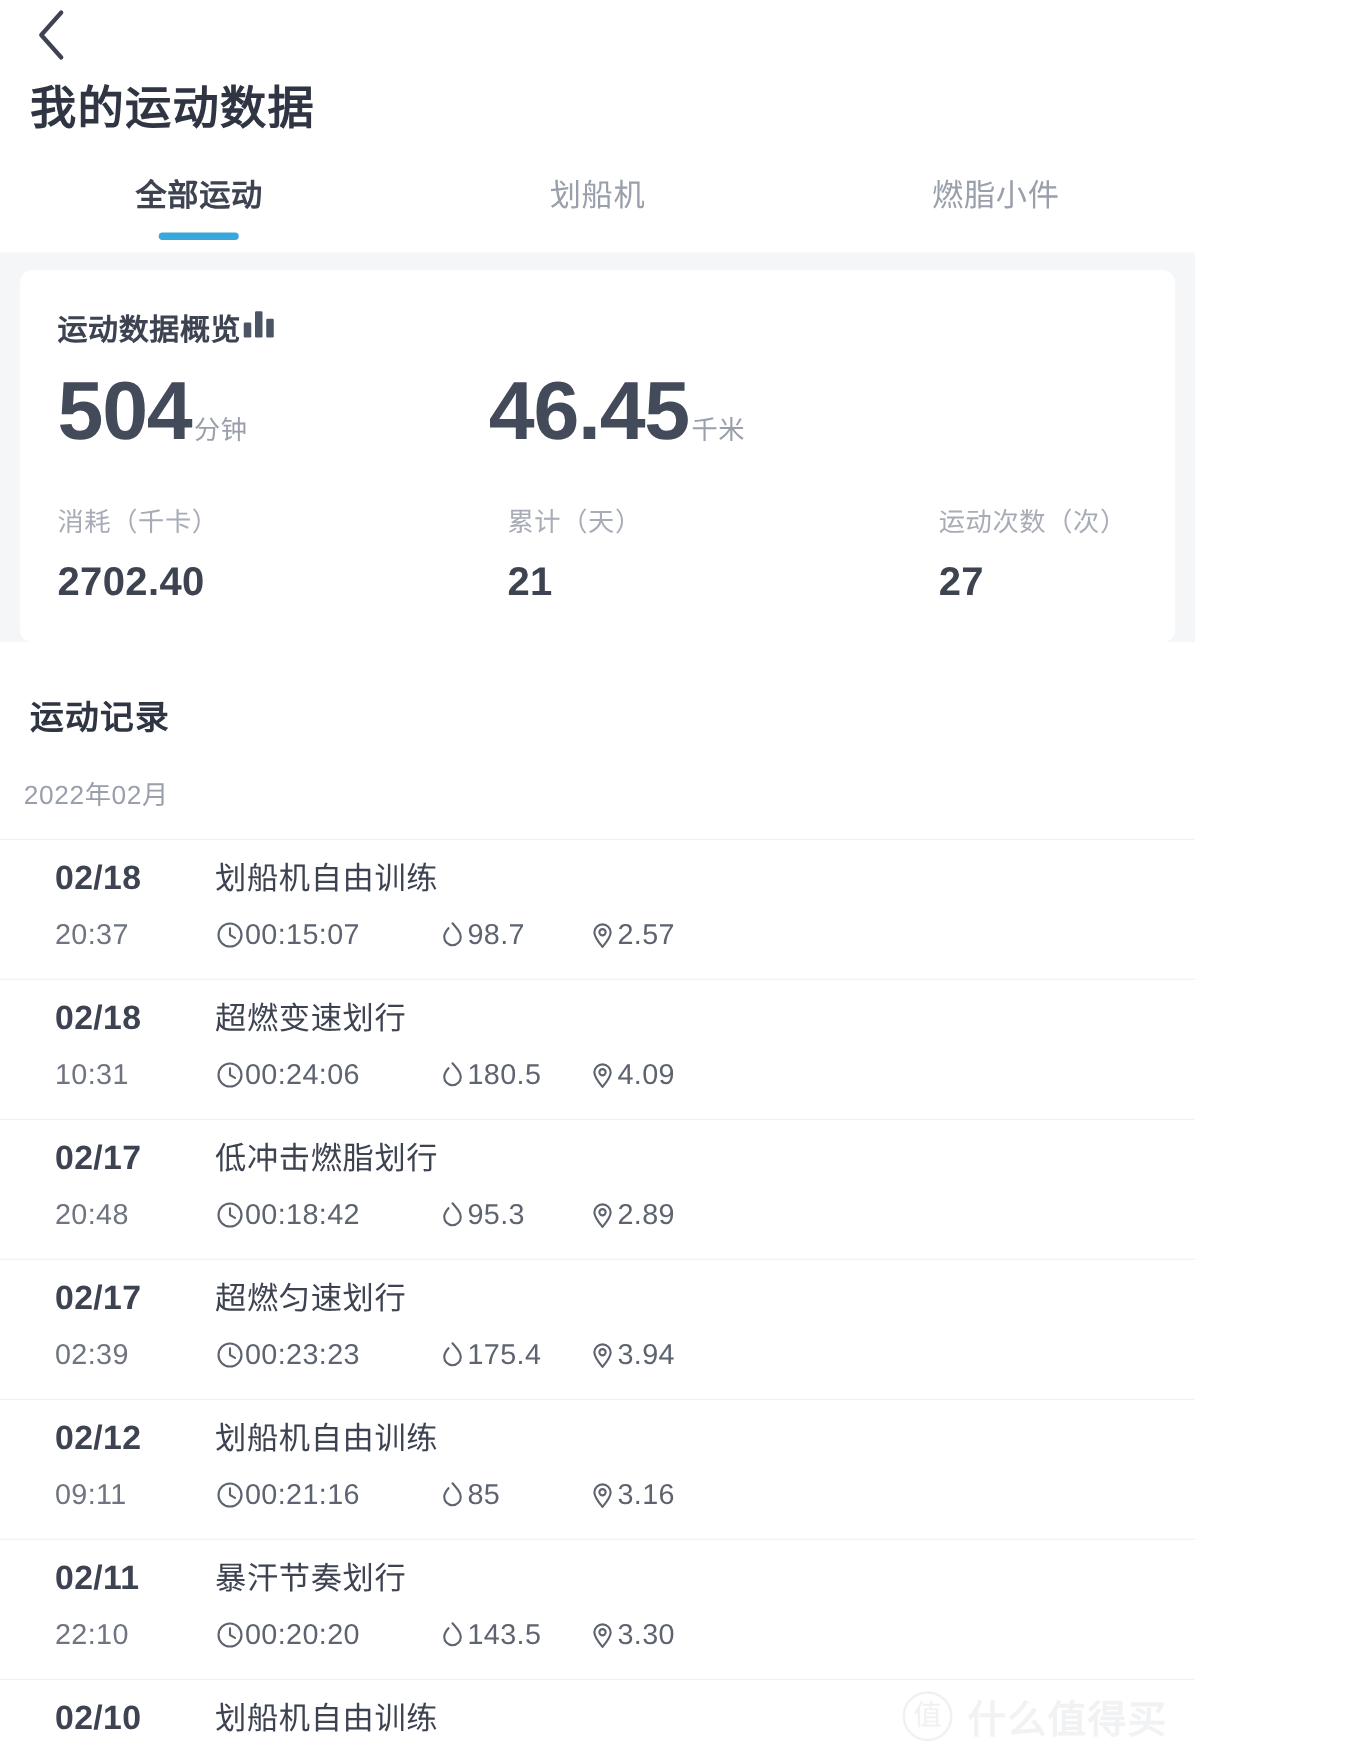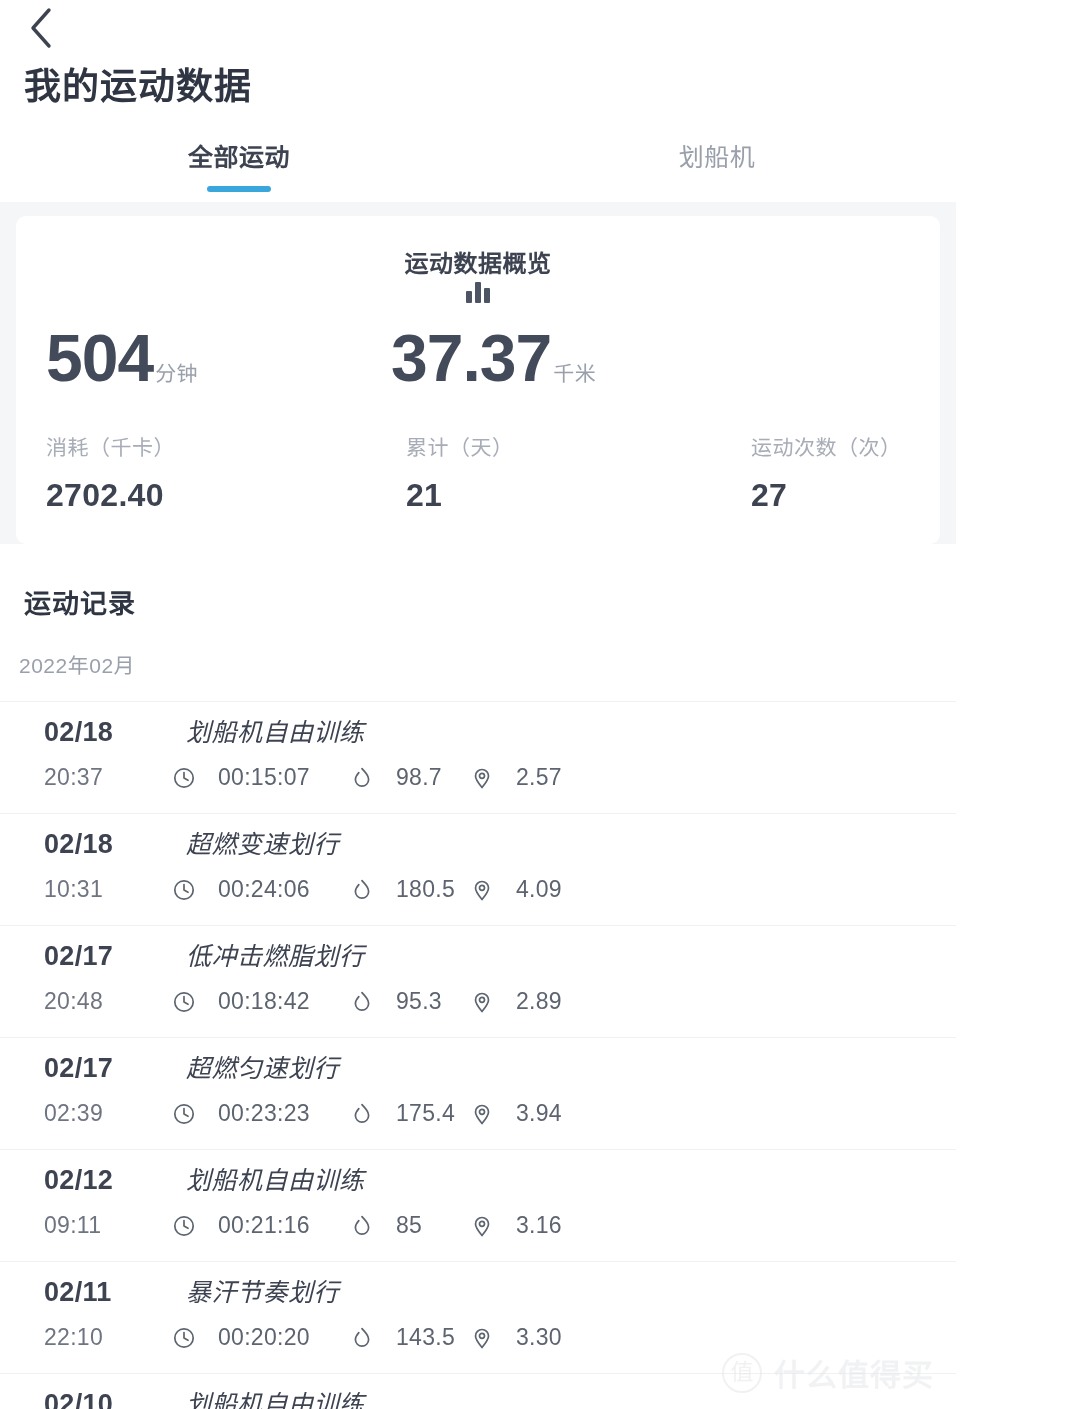--- a/index.html
+++ b/index.html
@@ -100,21 +100,20 @@
   .summary-card {
     background: #ffffff;
     border-radius: 10px;
     padding: 28px 30px 30px 30px;
   }
 
   .card-head {
     display: flex;
     align-items: center;
     margin-bottom: 16px;
-    flex-direction: column;
   }
   .card-head-title {
     font-size: 24px;
     font-weight: bold;
     color: #3d4351;
     letter-spacing: .5px;
   }
   .bars-icon { display: block; }
 
   .big-row {
@@ -197,38 +196,37 @@
     width: 88px;
     font-size: 27px;
     font-weight: bold;
     color: #3d4351;
     letter-spacing: .3px;
   }
   .rec-title {
     font-size: 25px;
     color: #3d4351;
     letter-spacing: .5px;
-    margin-left: 54px;
-    font-style: italic;
+    margin-left: 40px;
   }
 
   .rec-line2 {
     display: flex;
     align-items: center;
   }
   .rec-time {
     width: 88px;
     font-size: 23px;
     color: #6e7480;
     letter-spacing: .3px;
   }
   .metric {
     display: flex;
     align-items: center;
-    gap: 22px;
+    gap: 0;
     font-size: 23px;
     color: #5d6470;
     letter-spacing: .3px;
   }
   .metric.m-duration { margin-left: 40px; width: 178px; }
   .metric.m-calories { width: 120px; }
   .metric.m-distance { }
   .metric svg { display: block; flex: none; }
 
   
@@ -278,20 +276,24 @@
 
   <div class="page-title">我的运动数据</div>
 
   <div class="tabs">
     <div class="tab active">
       <span class="tab-label">全部运动</span>
       <span class="tab-underline"></span>
     </div>
     <div class="tab">
       <span class="tab-label">划船机</span>
+      <span class="tab-underline"></span>
+    </div>
+    <div class="tab">
+      <span class="tab-label">燃脂小件</span>
       <span class="tab-underline"></span>
     </div>
   </div>
 
   <div class="sheet">
     <div class="summary-card">
 
       <div class="card-head">
         <span class="card-head-title">运动数据概览</span>
         <span class="bars-icon">
@@ -302,21 +304,21 @@
           </svg>
         </span>
       </div>
 
       <div class="big-row">
         <div class="big-stat minutes">
           <span class="big-value">504</span>
           <span class="big-unit">分钟</span>
         </div>
         <div class="big-stat distance">
-          <span class="big-value">37.37</span>
+          <span class="big-value">46.45</span>
           <span class="big-unit">千米</span>
         </div>
       </div>
 
       <div class="sub-row">
         <div class="sub-stat s1">
           <div class="sub-label">消耗（千卡）</div>
           <div class="sub-value">2702.40</div>
         </div>
         <div class="sub-stat s2">

